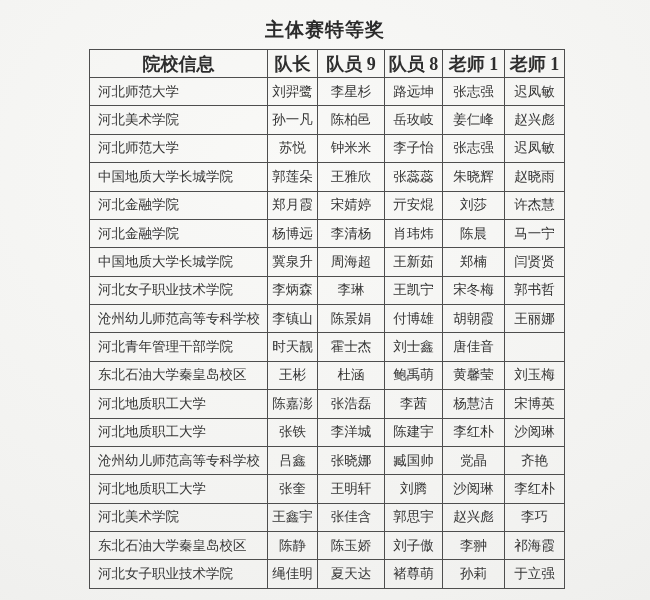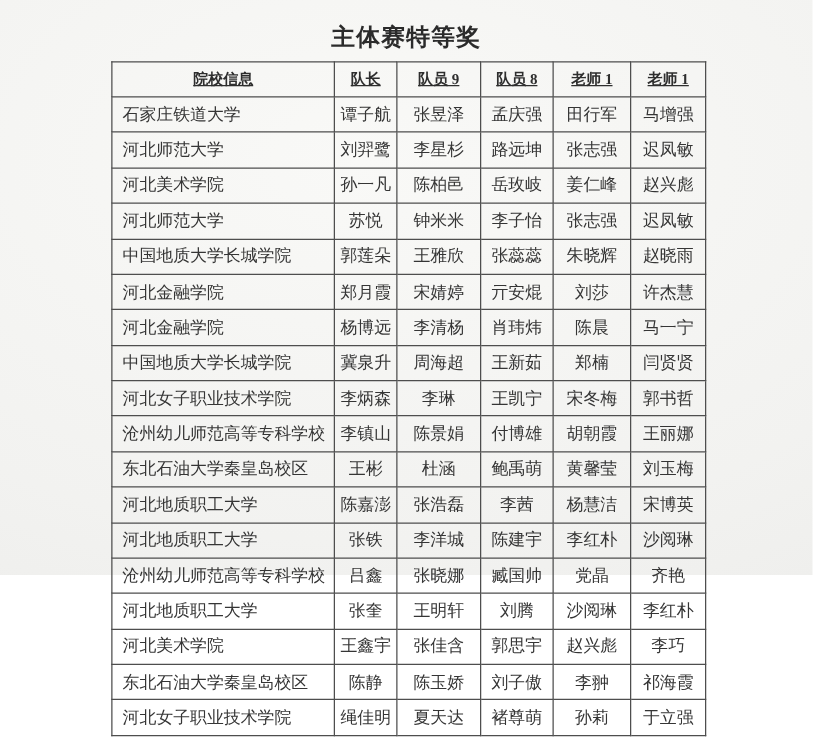--- a/index.html
+++ b/index.html
@@ -8,21 +8,21 @@
   }
   body {
     width: 650px;
     height: 600px;
     font-family: "Liberation Serif", "DejaVu Serif", serif;
     overflow: hidden;
   }
   .page {
     position: relative;
     width: 650px;
-    height: 460px;
+    height: 600px;
     background: radial-gradient(140% 120% at 45% 28%, #f9f9f7 0%, #f2f2f0 55%, #eaeae8 100%);
   }
   .title {
     position: absolute;
     top: 17px;
     left: 0;
     width: 650px;
     text-align: center;
     font-size: 19px;
     font-weight: bold;
@@ -43,24 +43,23 @@
     font-size: 13.5px;
     color: #353535;
     text-align: center;
     padding: 1px 2px;
     white-space: nowrap;
     overflow: hidden;
     font-weight: normal;
   }
   .awards thead th {
     font-weight: bold;
-    font-size: 12px;
+    font-size: 18px;
     height: 25px;
     color: #2e2e2e;
-    text-decoration: underline;
   }
   .awards td.school {
     text-align: left;
     padding-left: 8px;
   }
   col.c-school { width: 37.5%; }
   col.c-captain { width: 10.5%; }
   col.c-member1 { width: 14.1%; }
   col.c-member2 { width: 12.2%; }
   col.c-teacher1 { width: 13.1%; }
@@ -87,28 +86,20 @@
         <th>院校信息</th>
         <th>队长</th>
         <th>队员 9</th>
         <th>队员 8</th>
         <th>老师 1</th>
         <th>老师 1</th>
       </tr>
     </thead>
     <tbody id="table-body">
         <tr>
-          <td class="school">石家庄铁道大学</td>
-          <td>谭子航</td>
-          <td>张昱泽</td>
-          <td>孟庆强</td>
-          <td>田行军</td>
-          <td>马增强</td>
-        </tr>
-        <tr>
           <td class="school">河北师范大学</td>
           <td>刘羿鹭</td>
           <td>李星杉</td>
           <td>路远坤</td>
           <td>张志强</td>
           <td>迟凤敏</td>
         </tr>
         <tr>
           <td class="school">河北美术学院</td>
           <td>孙一凡</td>
@@ -167,20 +158,28 @@
         </tr>
         <tr>
           <td class="school">沧州幼儿师范高等专科学校</td>
           <td>李镇山</td>
           <td>陈景娟</td>
           <td>付博雄</td>
           <td>胡朝霞</td>
           <td>王丽娜</td>
         </tr>
         <tr>
+          <td class="school">河北青年管理干部学院</td>
+          <td>时天靓</td>
+          <td>霍士杰</td>
+          <td>刘士鑫</td>
+          <td>唐佳音</td>
+          <td></td>
+        </tr>
+        <tr>
           <td class="school">东北石油大学秦皇岛校区</td>
           <td>王彬</td>
           <td>杜涵</td>
           <td>鲍禹萌</td>
           <td>黄馨莹</td>
           <td>刘玉梅</td>
         </tr>
         <tr>
           <td class="school">河北地质职工大学</td>
           <td>陈嘉澎</td>

